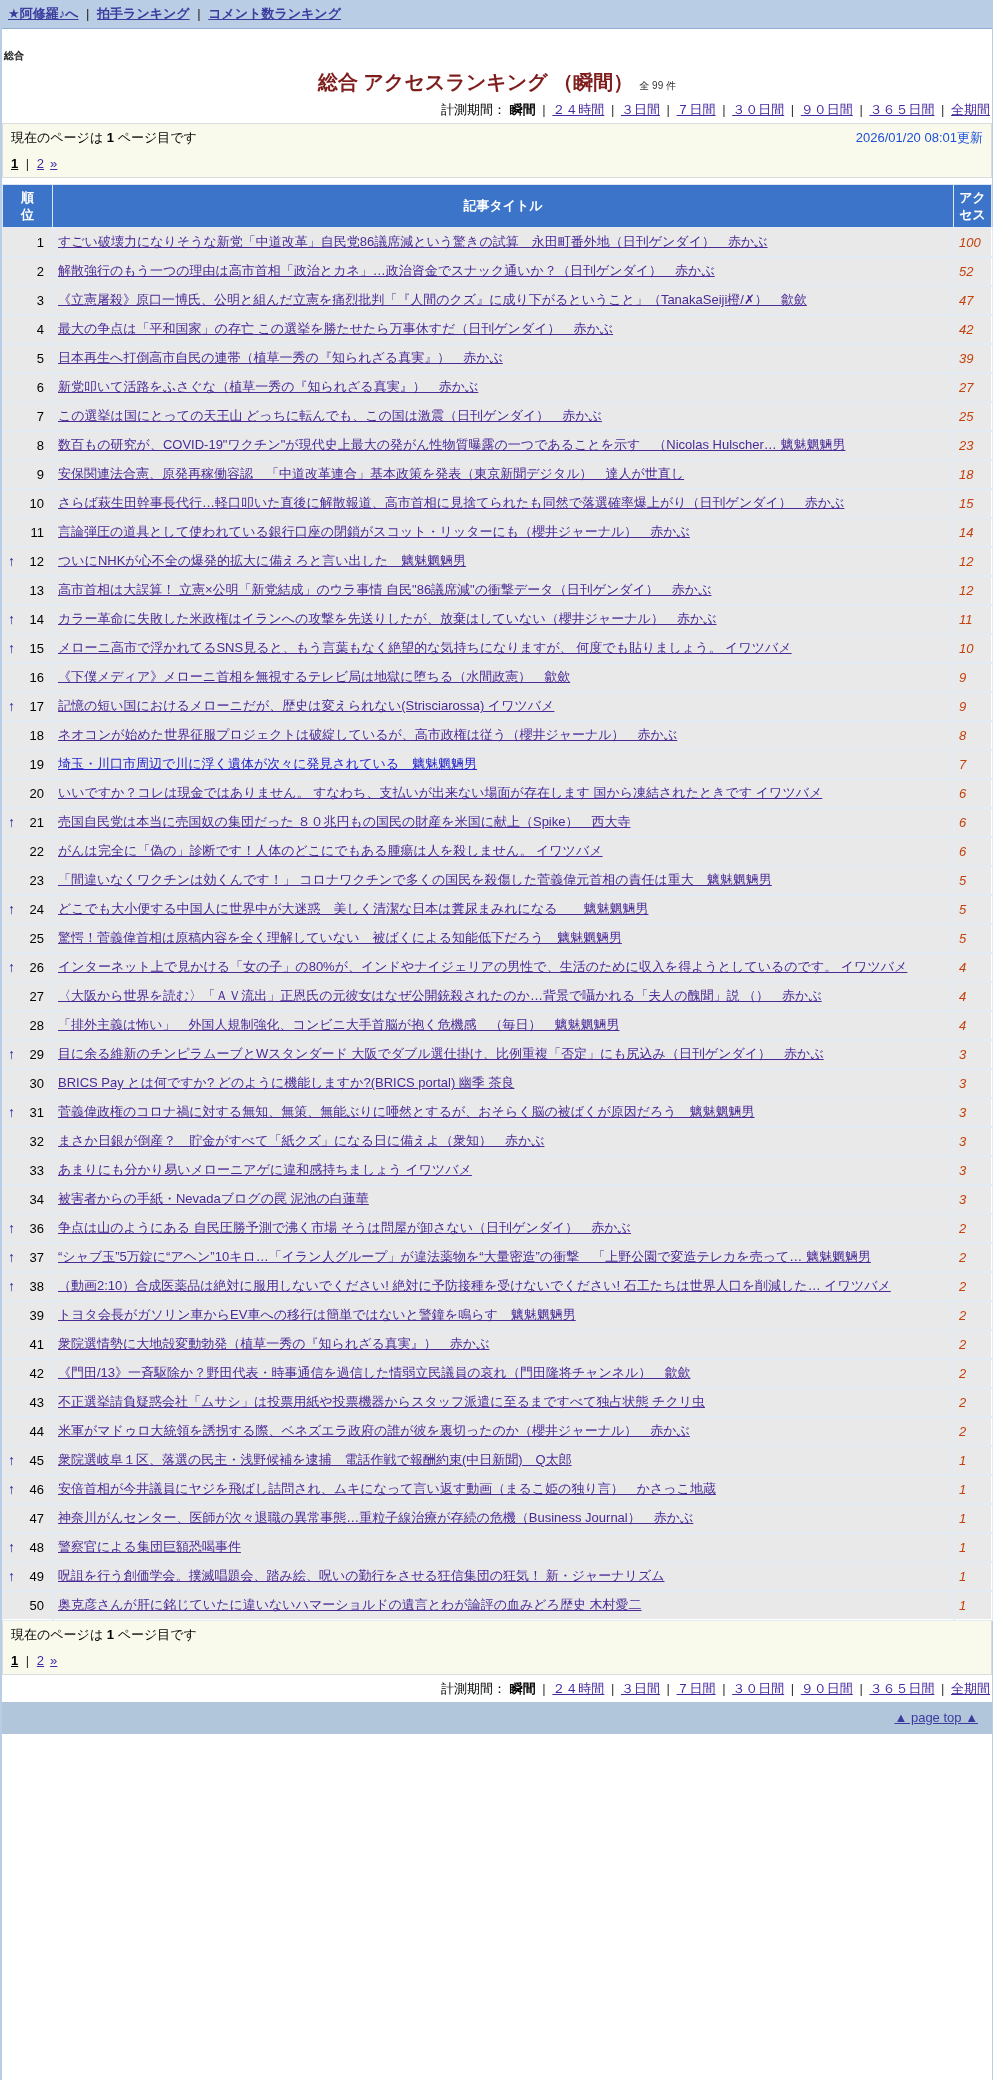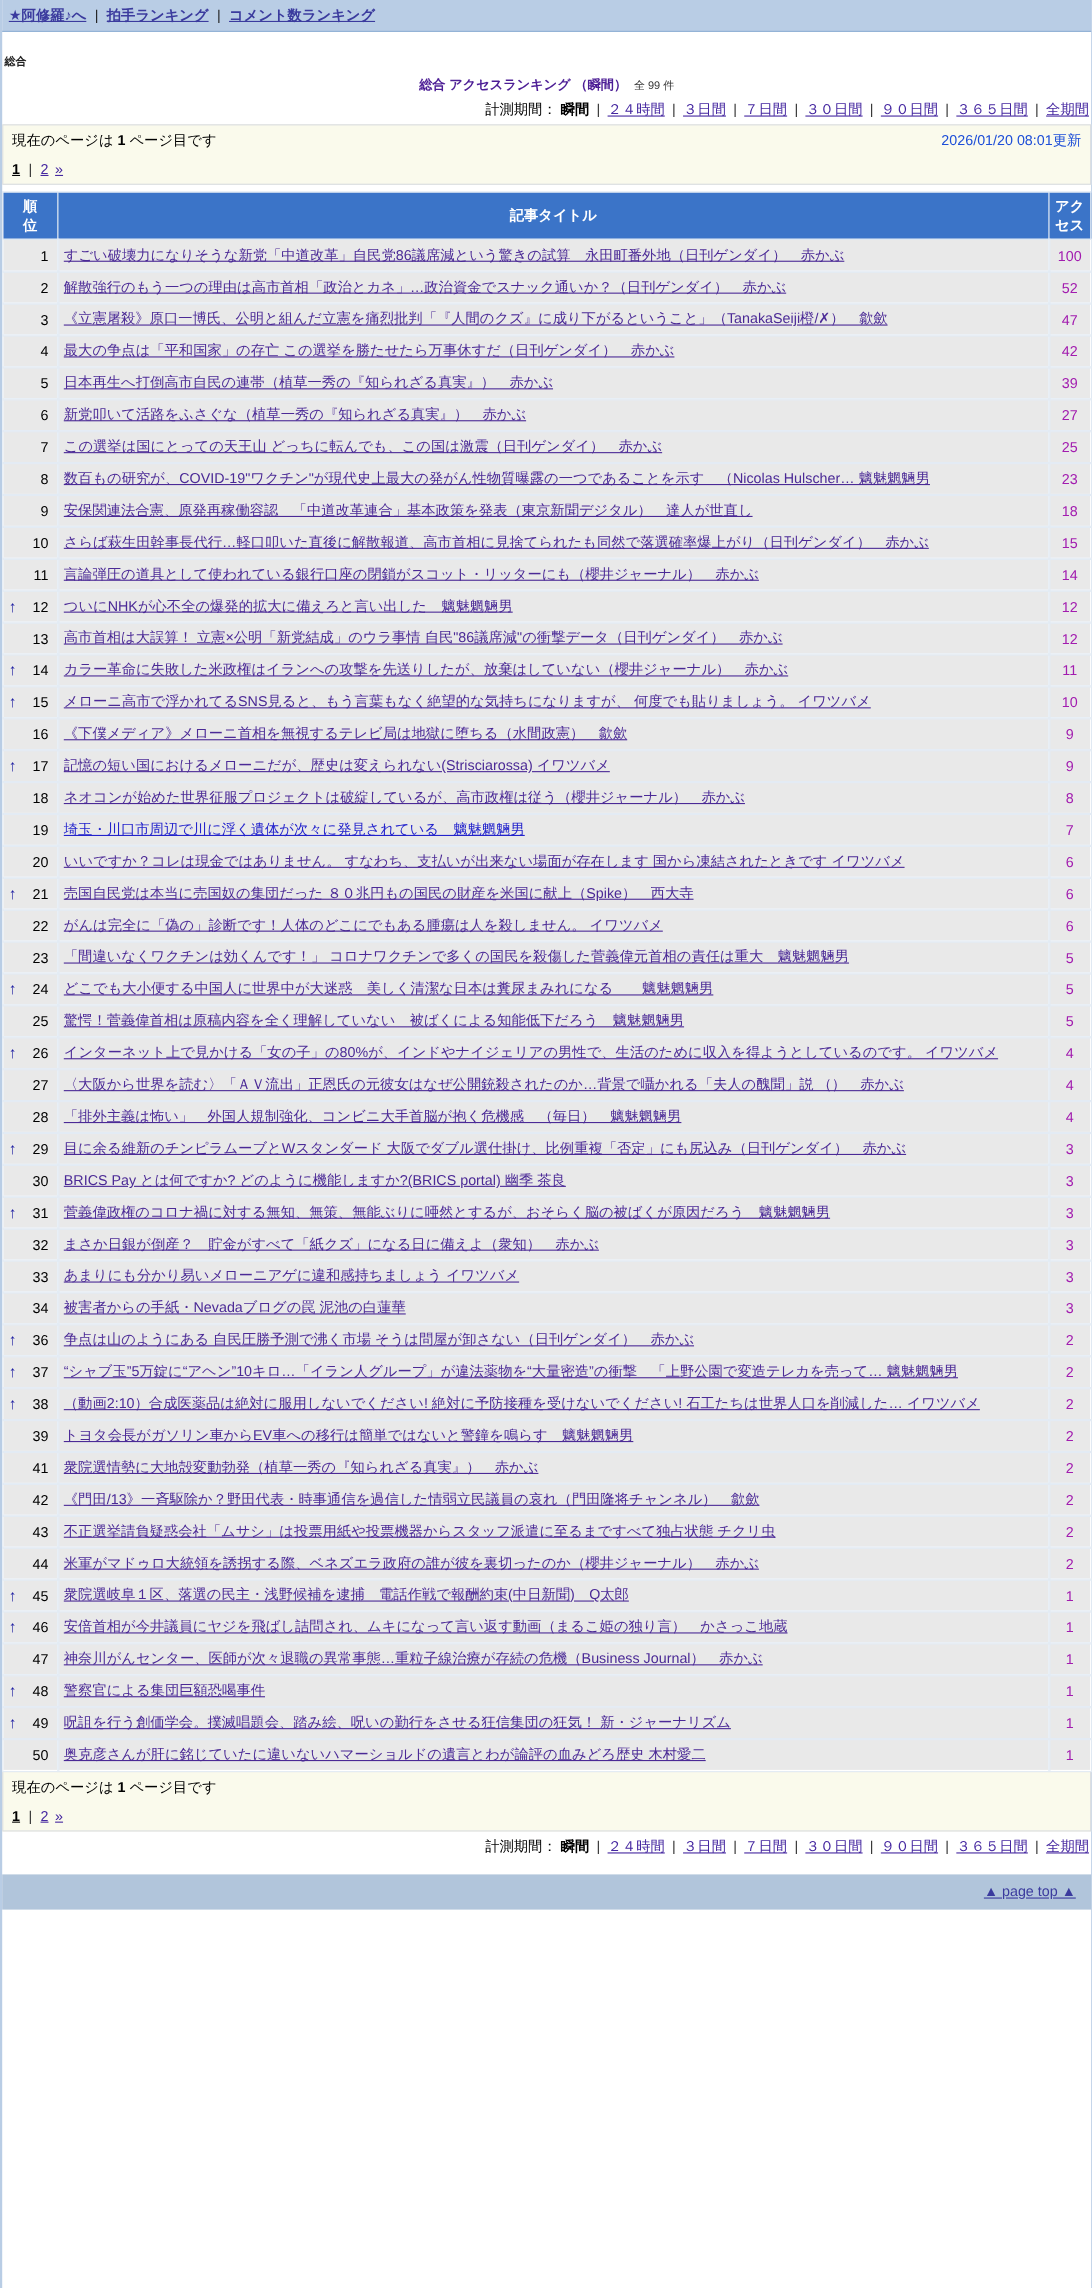--- a/index.html
+++ b/index.html
@@ -15,21 +15,21 @@
   .topnav {
     background:#b9cde5; border-bottom:1px solid #8fb0d4;
     padding:5px 6px; font-size:13px; font-weight:bold;
   }
   .topnav a { color:#3b3b9e; text-decoration:underline; }
   .topnav .sep { color:#222; font-weight:normal; padding:0 4px; }
 
   .crumb { font-size:10px; font-weight:bold; color:#222; padding:20px 2px 0 2px; }
 
   .title-line { text-align:center; padding:6px 0 2px 0; }
-  .title-line .title { color:#4c1d95; font-weight:bold; font-size:12px; }
+  .title-line .title { color:#7f1d1d; font-weight:bold; font-size:20px; }
   .title-line .total { color:#333; font-size:10px; margin-left:6px; }
 
   .period-line { text-align:right; font-size:13px; padding:3px 2px 4px 0; }
   .period-line .plabel { color:#000; }
   .period-line .pcur { font-weight:bold; color:#000; }
   .period-line a { color:#4527a0; text-decoration:underline; }
   .period-line .sep { color:#333; padding:0 3px; }
 
   
   .infobox {
@@ -61,26 +61,26 @@
     font-size:13px; padding:4px 5px; vertical-align:middle;
   }
   td.c-rank { width:50px; padding:4px 3px; }
   .rankwrap { display:flex; align-items:center; }
   .uparrow { color:#2121a3; font-weight:bold; font-size:14px; width:12px; }
   .ranknum { flex:1; text-align:right; padding-right:3px; color:#000; }
   td.c-title { line-height:20px; }
   td.c-title a { text-decoration:underline; }
   td.c-title a.visited { color:#4b2a96; }
   td.c-title a.new { color:#2323cc; }
-  td.c-access { width:38px; text-align:center; color:#a21caf; }
+  td.c-access { width:38px; color:#c2410c;font-style:italic; }
 
   .footer-period { margin-top:2px; }
 
   .bottombar {
-    margin-top:12px; background:#b1c5db; padding:8px 14px 9px 14px;
+    background:#b1c5db; padding:8px 14px 9px 14px;
     text-align:right; font-size:13px;
   }
   .bottombar a { color:#3b3b9e; text-decoration:underline; }
 </style>
 </head>
 <body>
 
 <div class="page">
 
   <div class="topnav">

